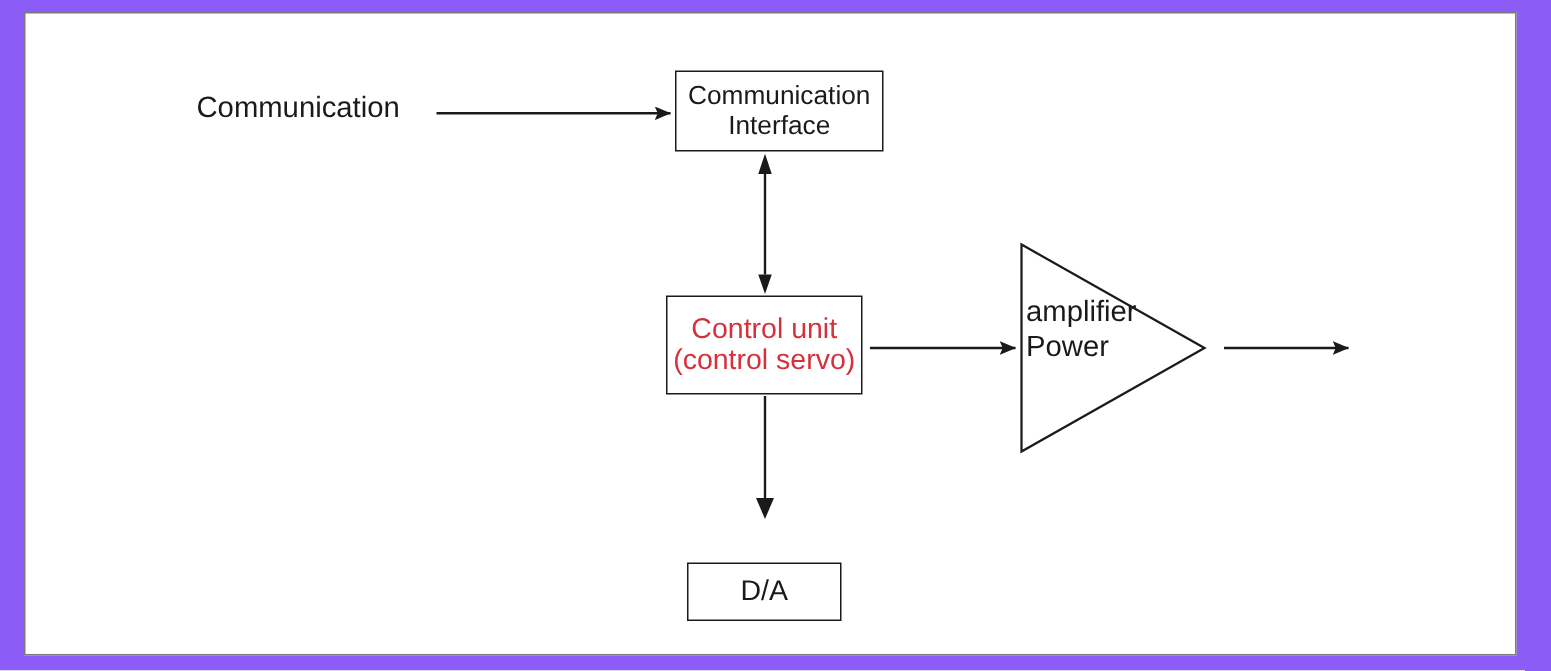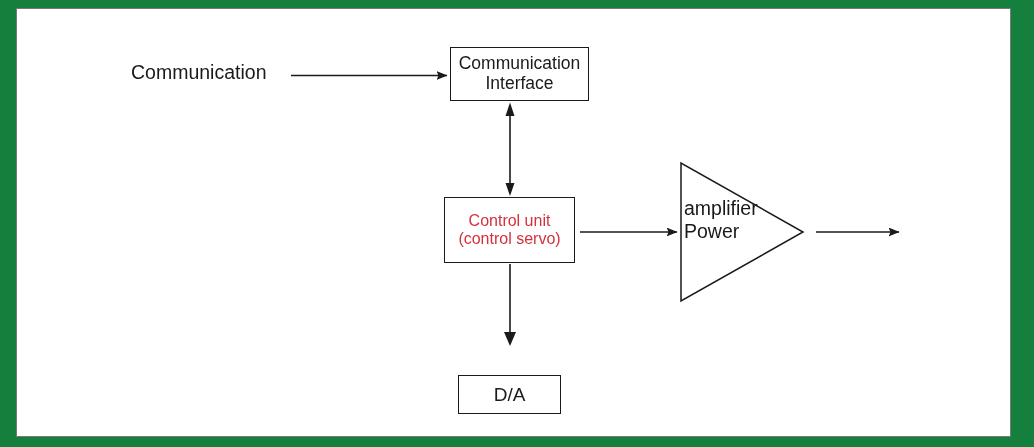--- a/index.html
+++ b/index.html
@@ -7,21 +7,21 @@
     padding: 0;
     background: #ffffff;
   }
   body {
     font-family: "Liberation Sans", sans-serif;
   }
   #canvas {
     position: relative;
     width: 1034px;
     height: 447px;
-    background: #15803d;
+    background: #8b5cf6;
     overflow: hidden;
   }
   #outer-frame {
     position: absolute;
     left: 16px;
     top: 8px;
     width: 995px;
     height: 429px;
     border: 1px solid #7a7a7d;
     box-sizing: border-box;
@@ -58,21 +58,21 @@
     width: 139px;
     height: 54px;
     font-size: 17.5px;
   }
   
   #node-control-unit {
     left: 444px;
     top: 197px;
     width: 131px;
     height: 66px;
-    font-size: 16px;
+    font-size: 19px;
     color: #d4313c;
   }
   
   #node-da {
     left: 458px;
     top: 347px;
     width: 103px;
     height: 39px;
     font-size: 19px;
     margin-top: 28px;

